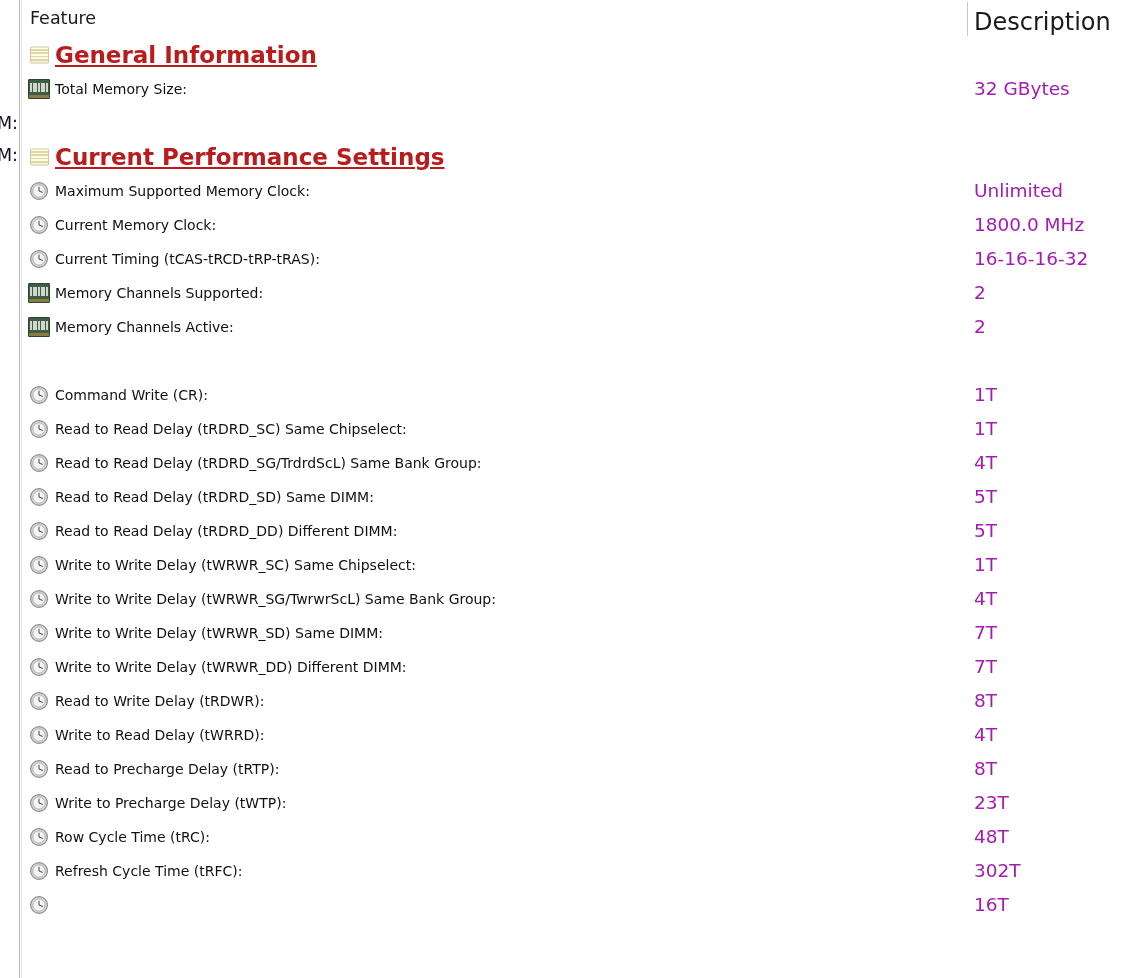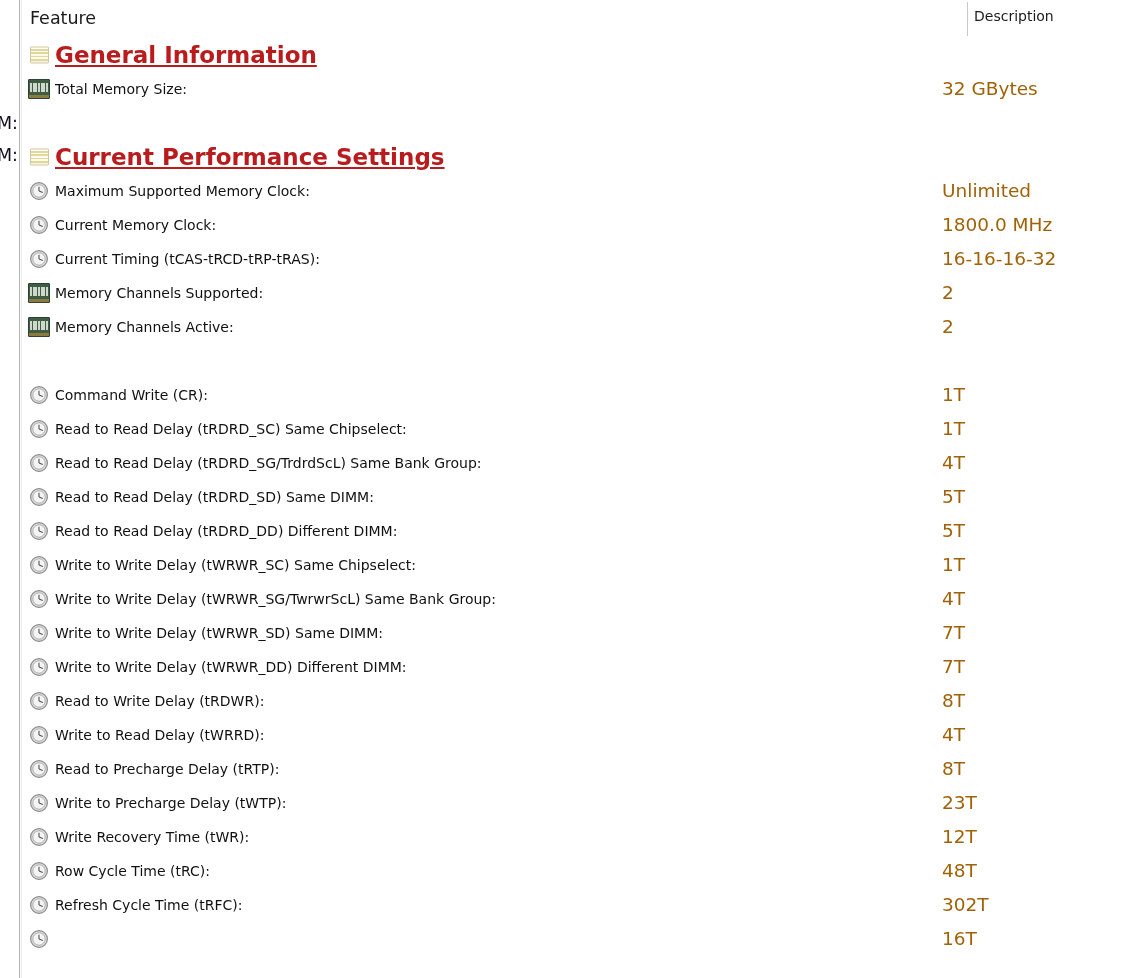--- a/index.html
+++ b/index.html
@@ -85,21 +85,21 @@
     left: 945px;
     top: 2px;
     width: 1px;
     height: 34px;
     background: #c8c8c8;
   }
   #header .hdr-description {
     position: absolute;
     left: 952px;
     top: 8px;
-    font-size: 14px;
+    font-size: 24px;
     color: #1a1a1a;
     white-space: nowrap;
   }
 
   
   .row {
     position: relative;
     height: 34px;
     width: 100%;
   }
@@ -120,26 +120,26 @@
     left: 33px;
     top: 50%;
     transform: translateY(-50%);
     font-size: 14px;
     line-height: 22px;
     color: #111111;
     white-space: nowrap;
   }
   .row-value {
     position: absolute;
-    left: 920px;
+    left: 952px;
     top: 50%;
     transform: translateY(-50%);
     font-size: 18.5px;
     line-height: 22px;
-    color: #a16207;
+    color: #a21caf;
     white-space: nowrap;
   }
 
   
   .row.group .row-label {
     font-weight: bold;
     text-decoration: underline;
     font-size: 23px;
     left: 33px;
     color: #b91c1c;
@@ -452,30 +452,20 @@
         <span class="row-label">Write to Precharge Delay (tWTP):</span>
         <span class="row-value">23T</span>
       </div>
       <div class="row">
         <svg class="row-icon icon-clock" viewBox="0 0 20 20" width="20" height="20">
           <circle cx="10" cy="10" r="8.4" fill="#dcdcdc" stroke="#8d8d8d" stroke-width="1.2"></circle>
           <circle cx="10" cy="10" r="6.2" fill="#f4f4f4" stroke="#a9a9a9" stroke-width="0.9"></circle>
           <line x1="10" y1="10" x2="10" y2="5.8" stroke="#555" stroke-width="1.1"></line>
           <line x1="10" y1="10" x2="13.8" y2="11.6" stroke="#555" stroke-width="1.1"></line>
         </svg>
-        <span class="row-label">Write Recovery Time (tWR):</span>
-        <span class="row-value">12T</span>
-      </div>
-      <div class="row">
-        <svg class="row-icon icon-clock" viewBox="0 0 20 20" width="20" height="20">
-          <circle cx="10" cy="10" r="8.4" fill="#dcdcdc" stroke="#8d8d8d" stroke-width="1.2"></circle>
-          <circle cx="10" cy="10" r="6.2" fill="#f4f4f4" stroke="#a9a9a9" stroke-width="0.9"></circle>
-          <line x1="10" y1="10" x2="10" y2="5.8" stroke="#555" stroke-width="1.1"></line>
-          <line x1="10" y1="10" x2="13.8" y2="11.6" stroke="#555" stroke-width="1.1"></line>
-        </svg>
         <span class="row-label">Row Cycle Time (tRC):</span>
         <span class="row-value">48T</span>
       </div>
       <div class="row">
         <svg class="row-icon icon-clock" viewBox="0 0 20 20" width="20" height="20">
           <circle cx="10" cy="10" r="8.4" fill="#dcdcdc" stroke="#8d8d8d" stroke-width="1.2"></circle>
           <circle cx="10" cy="10" r="6.2" fill="#f4f4f4" stroke="#a9a9a9" stroke-width="0.9"></circle>
           <line x1="10" y1="10" x2="10" y2="5.8" stroke="#555" stroke-width="1.1"></line>
           <line x1="10" y1="10" x2="13.8" y2="11.6" stroke="#555" stroke-width="1.1"></line>
         </svg>

